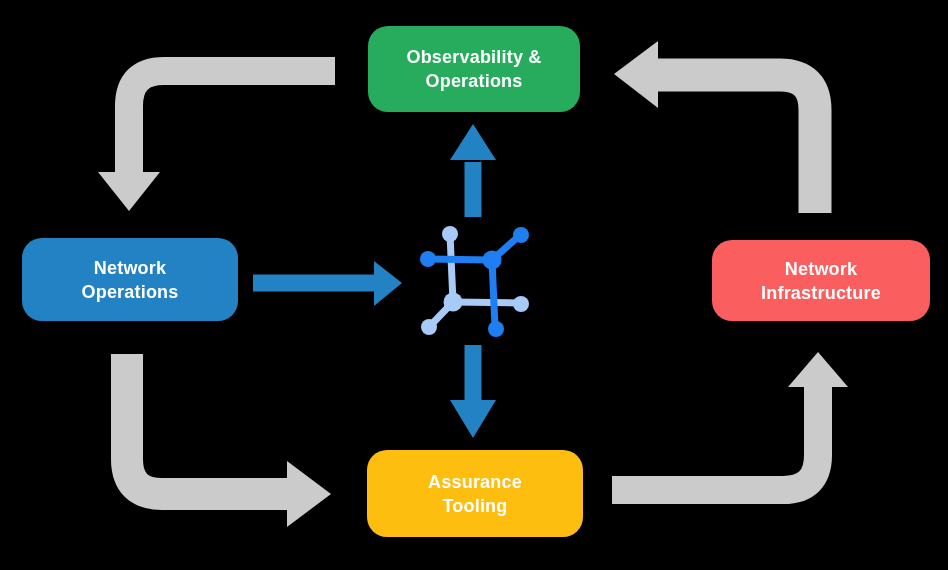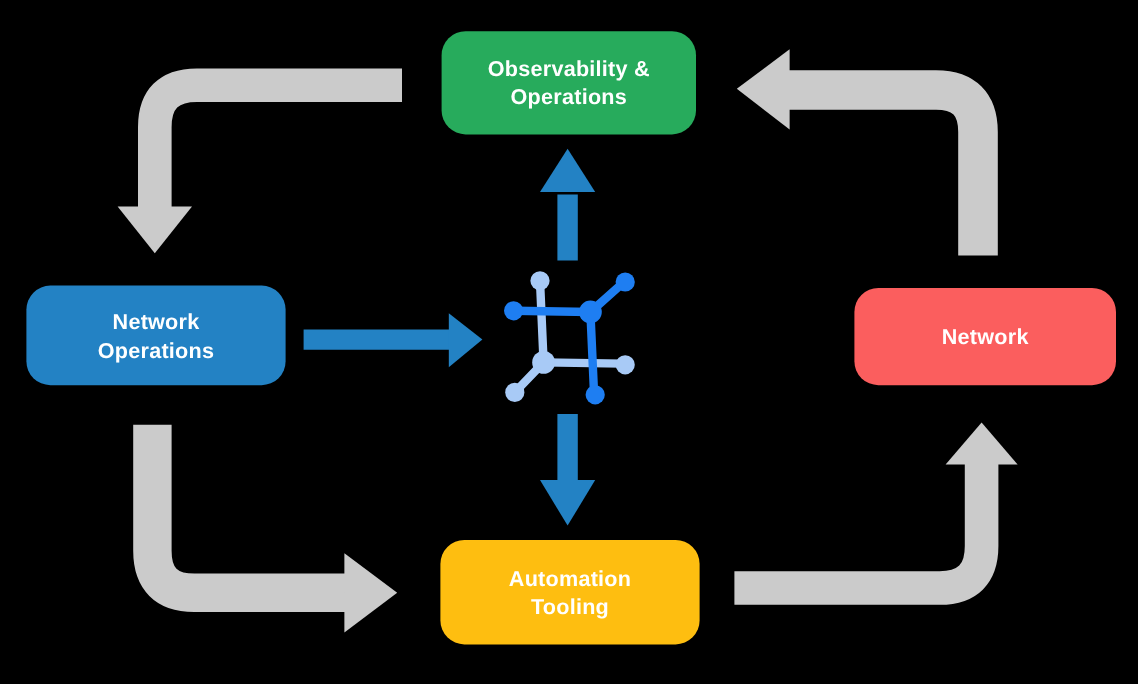--- a/index.html
+++ b/index.html
@@ -110,20 +110,21 @@
     <span>Operations</span>
   </div>
 
   <div class="node node-operations">
     <span>Network</span>
     <span>Operations</span>
   </div>
 
   <div class="node node-infrastructure">
     <span>Network</span>
+    <span>Infrastructure</span>
   </div>
 
   <div class="node node-automation">
-    <span>Automation</span>
+    <span>Assurance</span>
     <span>Tooling</span>
   </div>
 
 </div>
 
 </body></html>

